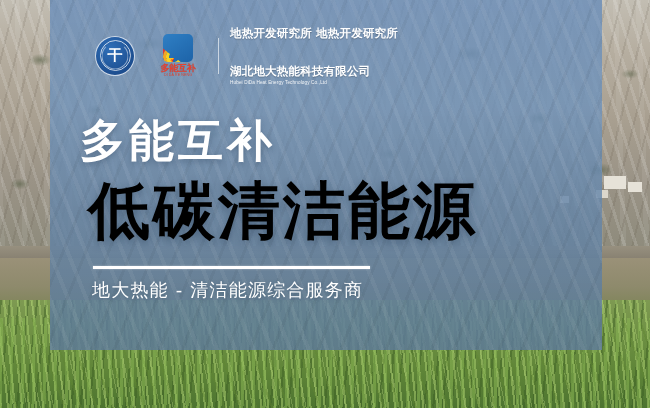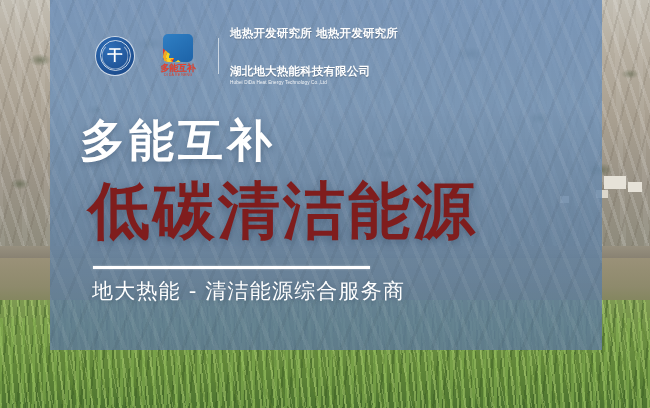--- a/index.html
+++ b/index.html
@@ -192,32 +192,32 @@
 
   
   .kicker {
     position:absolute; left:80px; top:118px;
     color:#fff; font-size:45px; font-weight:700; letter-spacing:4px;
     line-height:1; font-family:"DejaVu Sans", sans-serif;
     text-shadow:0 2px 6px rgba(30,50,75,.35);
   }
   .headline {
     position:absolute; left:88px; top:178px;
-    color:#7f1d1d; font-size:62px; font-weight:700; letter-spacing:3px;
+    color:#000000; font-size:62px; font-weight:700; letter-spacing:3px;
     line-height:1.05; font-family:"DejaVu Sans", sans-serif;
     text-shadow:0 3px 9px rgba(30,50,75,.38);
     text-align:center;
   }
   .rule {
     position:absolute; left:93px; top:266px; width:277px; height:3px;
     background:#fff; box-shadow:0 0 2px rgba(255,255,255,.5);
   }
   .tagline {
     position:absolute; left:92px; top:281px;
-    color:#fff; font-size:21px; letter-spacing:1.2px; line-height:1;
+    color:#fff; font-size:18px; letter-spacing:1.2px; line-height:1;
     font-family:"DejaVu Sans", sans-serif;
     text-shadow:0 1px 4px rgba(30,50,75,.35);
   }
 </style>
 </head>
 <body>
 
 <div id="banner">
 
   <div class="photo">

